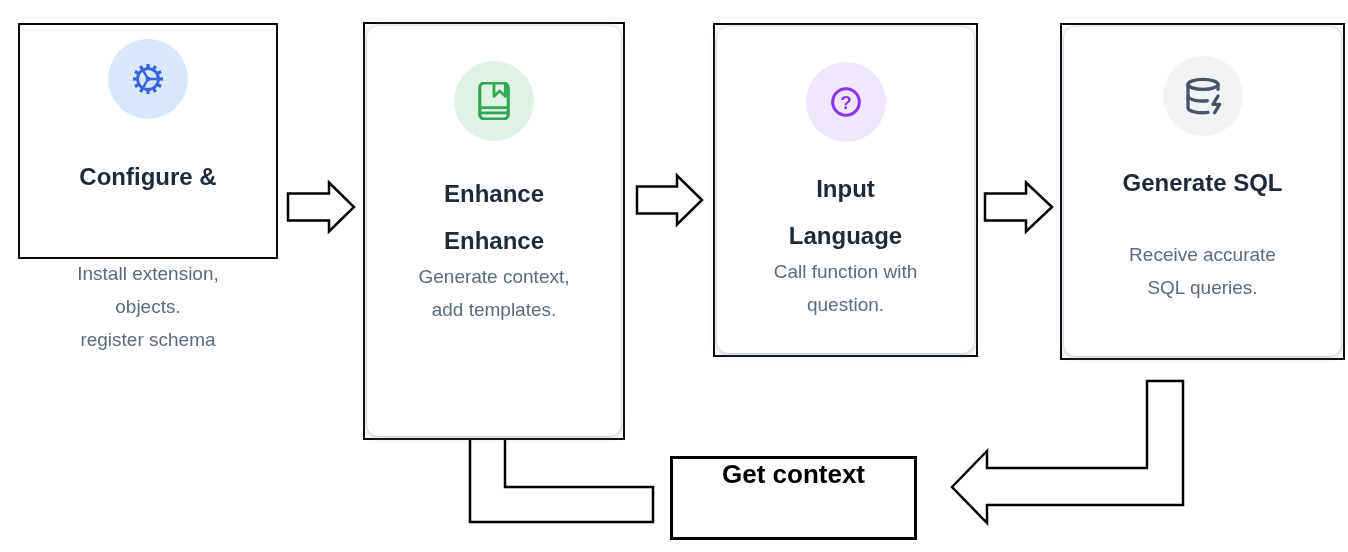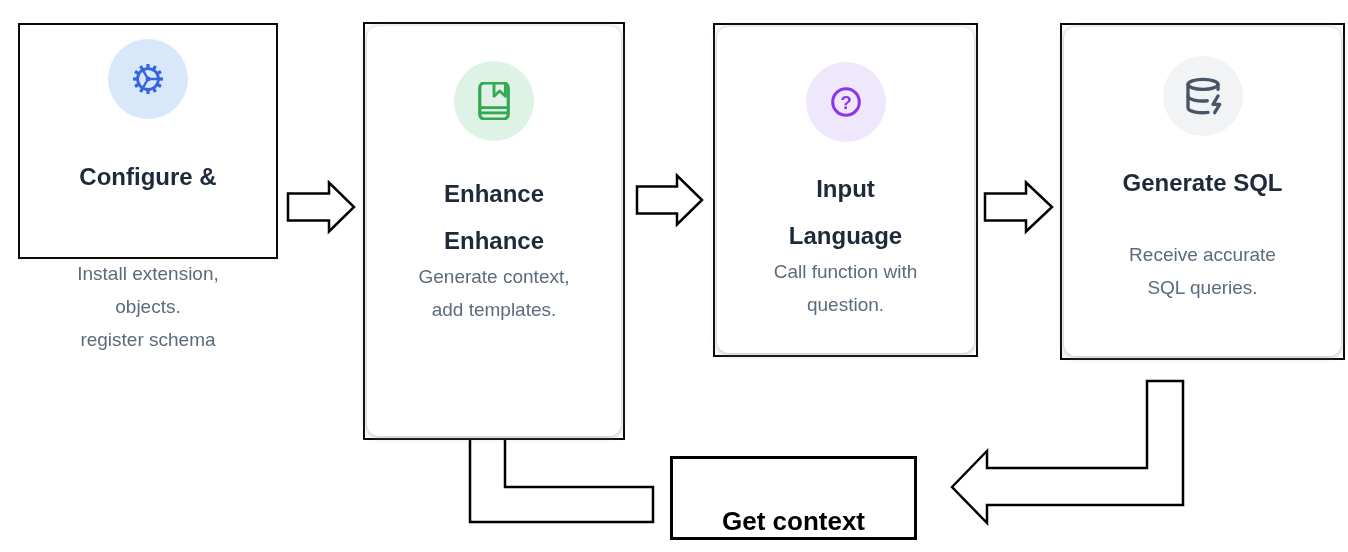--- a/index.html
+++ b/index.html
@@ -47,21 +47,21 @@
     font-size:19px;font-weight:400;color:#5c6b7c;line-height:33px;
   }
   .card1 .card-desc{top:232px;}
   .card2 .card-desc{top:236px;}
   .card3 .card-desc{top:230px;}
   .card4 .card-desc{top:213px;}
 
   .get-context-box{
     position:absolute;left:670px;top:456px;width:247px;height:84px;
     box-sizing:border-box;border:3px solid #000;background:#fff;z-index:2;
-    display:flex;align-items:flex-end;justify-content:center;
+    display:flex;align-items:flex-start;justify-content:center;
     font-size:26px;font-weight:700;color:#000;
   }
 </style>
 </head>
 <body>
 
 <div class="stage">
 
   <svg class="arrow-layer" width="1348" height="552" viewBox="0 0 1348 552">
     <polygon class="arrow-shape" points="288,193.5 329,193.5 329,182.5 354,207 329,231.5 329,220.5 288,220.5"></polygon>

